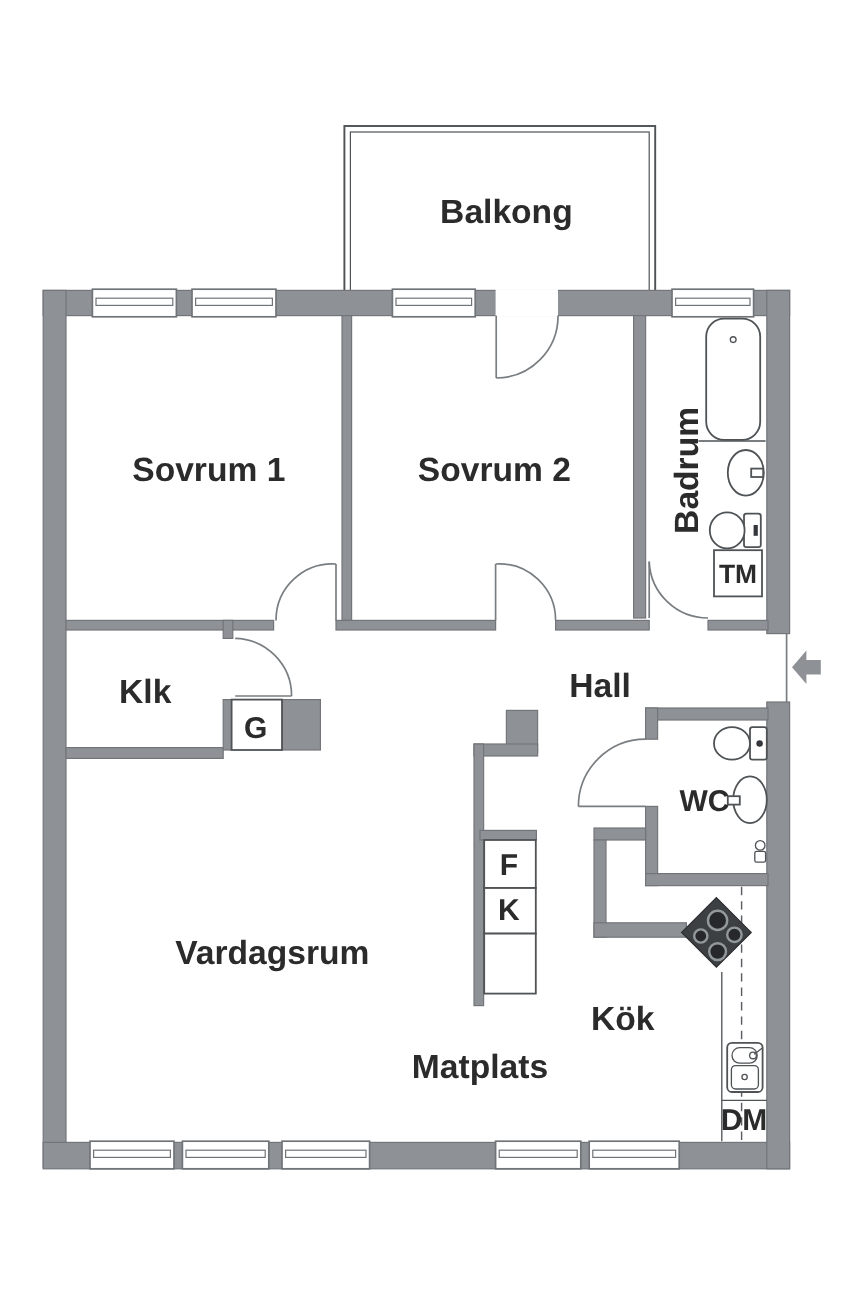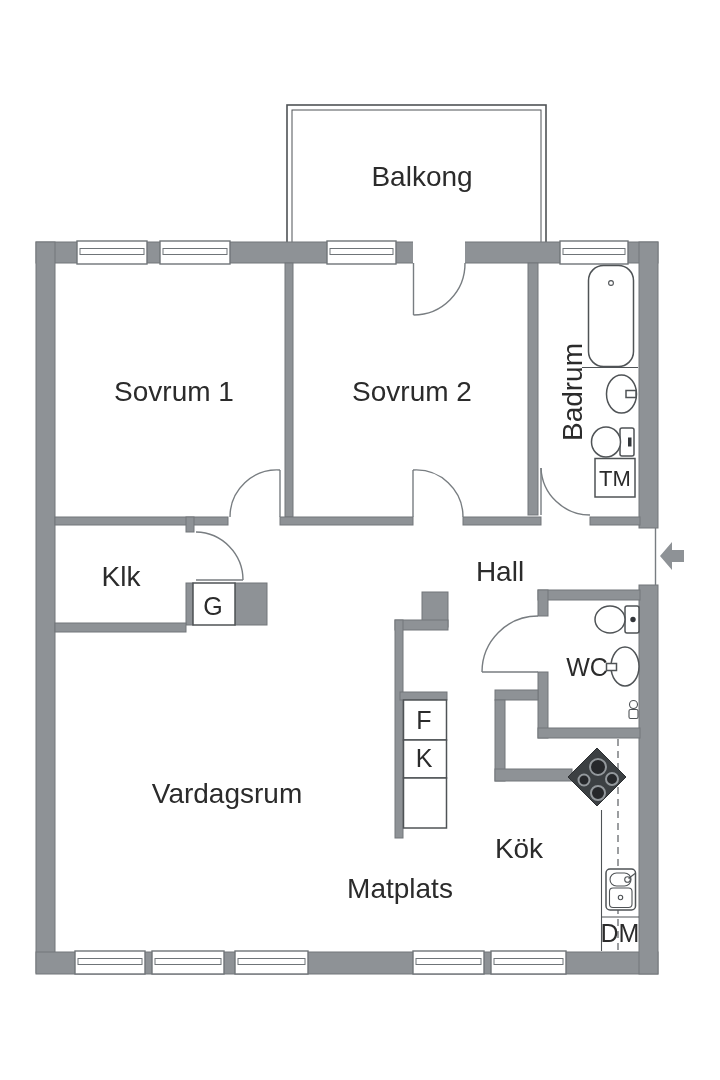--- a/index.html
+++ b/index.html
@@ -1,16 +1,16 @@
 <!DOCTYPE html>
 <html style="--wall: #8e9296; --wallStroke: #72767a; --winStroke: #6f7478; --door: #787d81; --fixture: #4f5356; --stove: #3c4043; --burnerRing: #93989c; --text: #2b2b2b;"><head>
 <meta charset="utf-8">
 <style>
   html,body{margin:0;padding:0;background:#ffffff;}
-  .stage{width:720px;height:1080px;position:relative;margin:0 auto;background:#fff;}
+  .stage{width:720px;height:1080px;position:relative;margin:0 auto;background:#fff;font-weight:bold;}
   svg{display:block;font-family:"Liberation Sans","DejaVu Sans",sans-serif;}
   .wall{fill:var(--wall,#8e9296);stroke:var(--wallStroke,#72767a);stroke-width:1;}
   .balcony-line{fill:none;stroke:var(--fixture,#7b8084);stroke-width:1.6;}
   .balcony-line-in{fill:none;stroke:var(--fixture,#7b8084);stroke-width:1;}
   .opening{fill:#ffffff;stroke:none;}
   .win{fill:#ffffff;stroke:var(--winStroke,#6f7478);stroke-width:1.4;}
   .glz{fill:none;stroke:var(--winStroke,#6f7478);stroke-width:1;}
   .door{fill:none;stroke:var(--door,#787d81);stroke-width:1.4;}
   .fx{fill:#ffffff;stroke:var(--fixture,#4f5356);stroke-width:1.5;}
   .fx-thin{fill:none;stroke:var(--fixture,#4f5356);stroke-width:1.1;}

